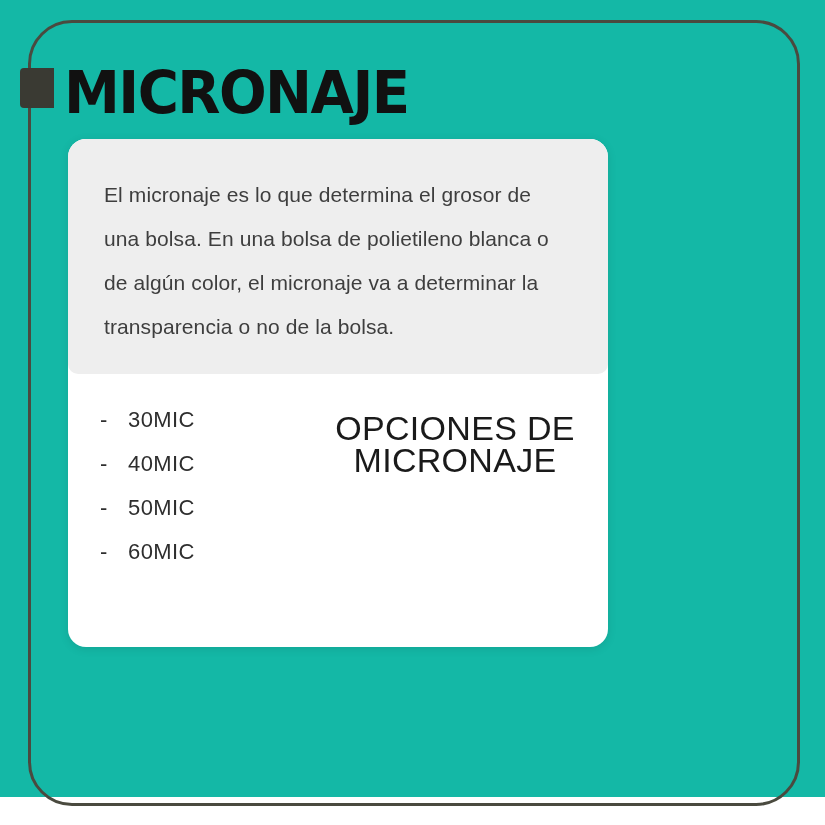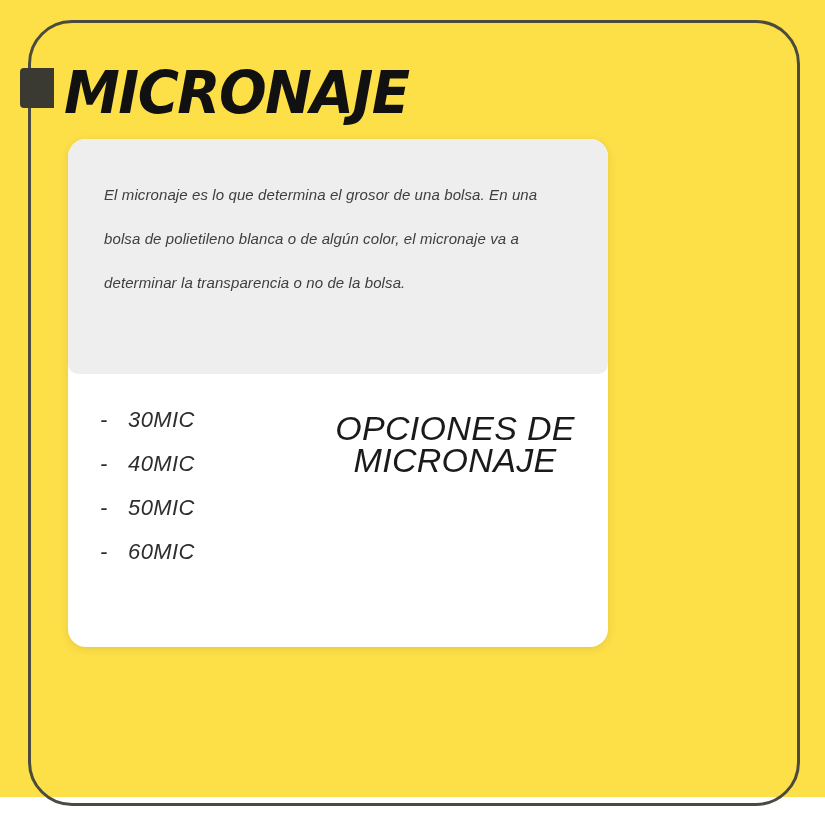--- a/index.html
+++ b/index.html
@@ -11,23 +11,22 @@
     height: 825px;
     background: #ffffff;
     font-family: "Liberation Sans", sans-serif;
     overflow: hidden;
   }
 
   .page {
     position: relative;
     width: 825px;
     height: 797px;
-    background: #fde047;
+    background: #14b8a6;
     box-sizing: border-box;
-    font-style: italic;
   }
 
   
   .frame {
     position: absolute;
     left: 28px;
     top: 20px;
     width: 772px;
     height: 786px;
     border: 3px solid #4a4a3f;
@@ -92,21 +91,21 @@
     width: 540px;
     height: 235px;
     background: #eeeeee;
     border-radius: 18px 18px 10px 10px;
     box-sizing: border-box;
     padding: 34px 36px 0 36px;
   }
 
   .desc-text {
     font-family: "Liberation Sans", sans-serif;
-    font-size: 15px;
+    font-size: 21px;
     line-height: 44px;
     color: #3e3e3e;
     letter-spacing: 0.1px;
   }
 
   
   .options-list {
     position: absolute;
     left: 100px;
     top: 405px;

